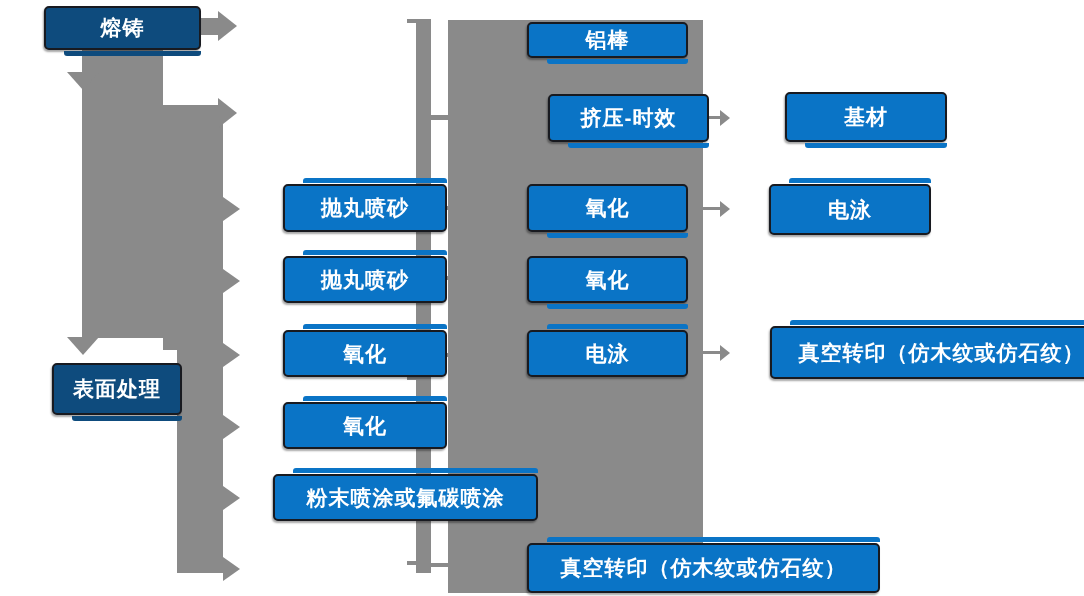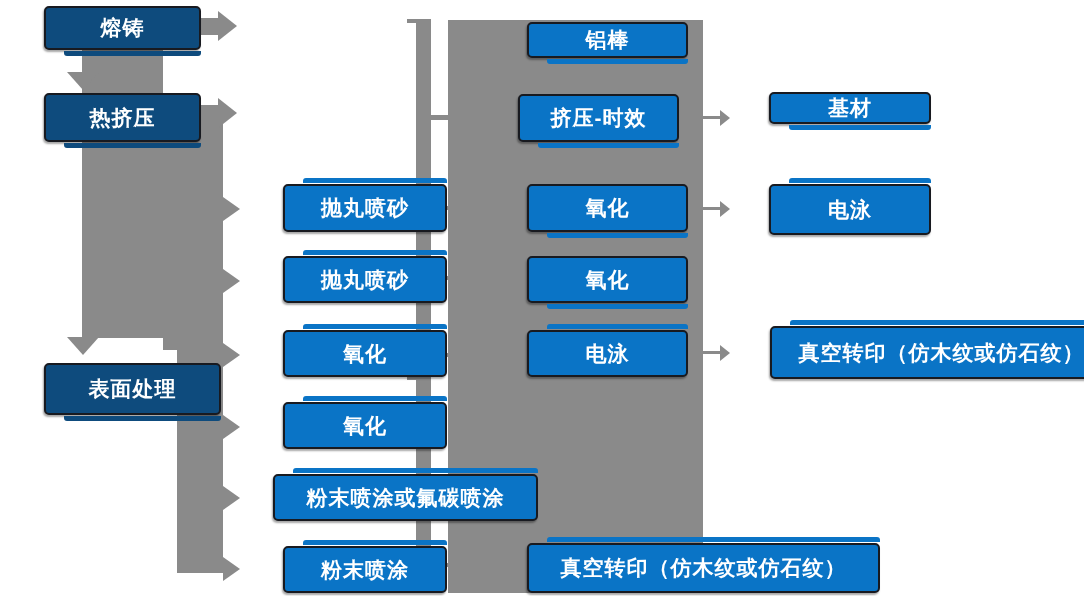--- a/index.html
+++ b/index.html
@@ -69,34 +69,32 @@
   <div class="g" style="left:448px;top:20px;width:255px;height:573px;"></div>
 
   <div class="g" style="left:703px;top:116px;width:18px;height:3px;"></div>
   <div class="tri tri-rs" style="left:720px;top:110px;"></div>
   <div class="g" style="left:703px;top:207px;width:18px;height:3px;"></div>
   <div class="tri tri-rs" style="left:720px;top:201px;"></div>
   <div class="g" style="left:703px;top:351px;width:18px;height:3px;"></div>
   <div class="tri tri-rs" style="left:720px;top:345px;"></div>
 
   <div class="box dark tb" style="left:4px;top:6px;width:157px;height:44px;">熔铸</div>
-  <div class="box dark tb" style="left:4px;top:93px;width:157px;height:49px;">热挤压</div>
-  <div class="box dark tb" style="left:4px;top:363px;width:177px;height:52px;">表面处理</div>
+  <div class="box dark tb" style="left:12px;top:363px;width:130px;height:52px;">表面处理</div>
 
   <div class="box tt" style="left:243px;top:184px;width:164px;height:48px;">抛丸喷砂</div>
   <div class="box tt" style="left:243px;top:256px;width:164px;height:47px;">抛丸喷砂</div>
   <div class="box tt" style="left:243px;top:330px;width:164px;height:47px;">氧化</div>
   <div class="box tt" style="left:243px;top:402px;width:164px;height:47px;">氧化</div>
   <div class="box tt" style="left:233px;top:474px;width:265px;height:47px;">粉末喷涂或氟碳喷涂</div>
-  <div class="box tt" style="left:243px;top:546px;width:164px;height:47px;">粉末喷涂</div>
 
   <div class="box tb" style="left:487px;top:22px;width:161px;height:36px;">铝棒</div>
-  <div class="box tb" style="left:478px;top:94px;width:161px;height:48px;">挤压-时效</div>
+  <div class="box tb" style="left:508px;top:94px;width:161px;height:48px;">挤压-时效</div>
   <div class="box tb" style="left:487px;top:184px;width:161px;height:48px;">氧化</div>
   <div class="box tb" style="left:487px;top:256px;width:161px;height:47px;">氧化</div>
   <div class="box tt" style="left:487px;top:330px;width:161px;height:47px;">电泳</div>
   <div class="box tt" style="left:487px;top:543px;width:353px;height:50px;">真空转印（仿木纹或仿石纹）</div>
 
-  <div class="box tb" style="left:729px;top:92px;width:162px;height:32px;">基材</div>
+  <div class="box tb" style="left:745px;top:92px;width:162px;height:50px;">基材</div>
   <div class="box tt" style="left:729px;top:184px;width:162px;height:51px;">电泳</div>
   <div class="box tt" style="left:730px;top:326px;width:343px;height:53px;">真空转印（仿木纹或仿石纹）</div>
 
 </div>
 
 </body></html>

